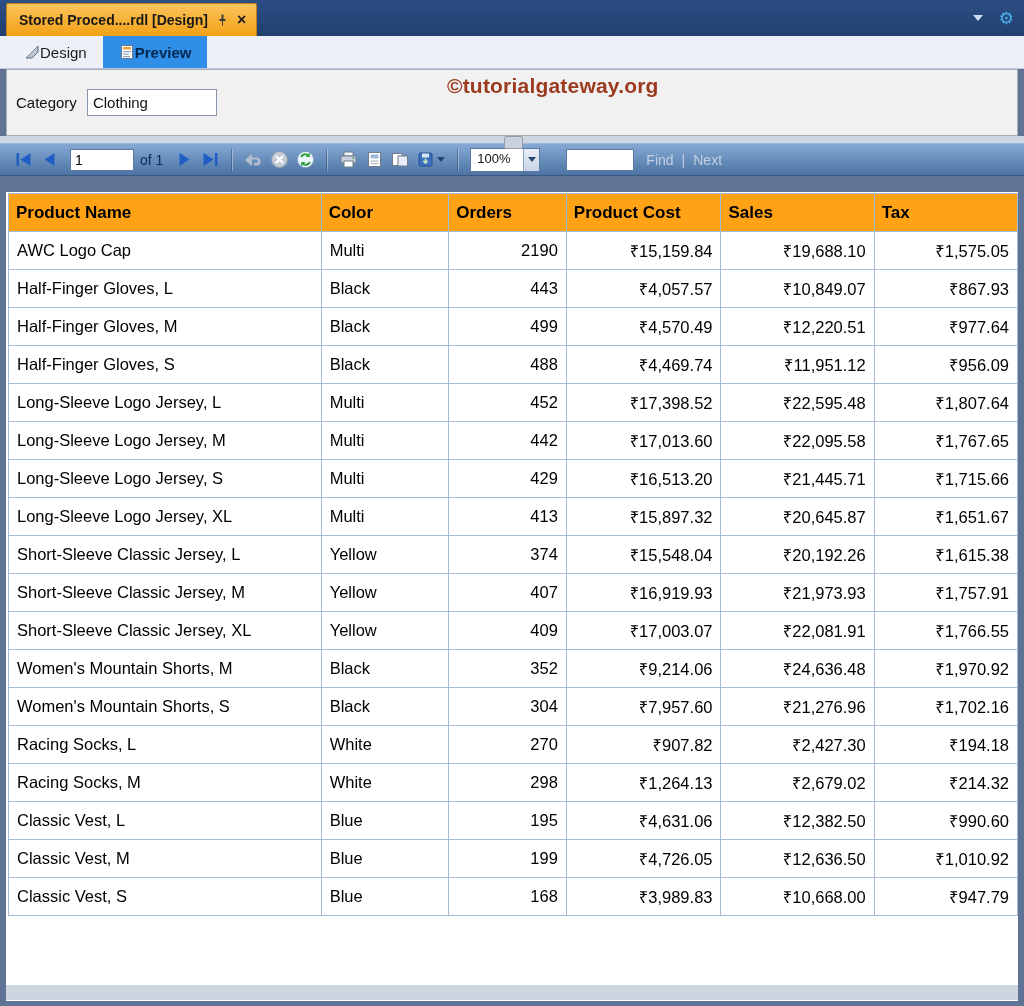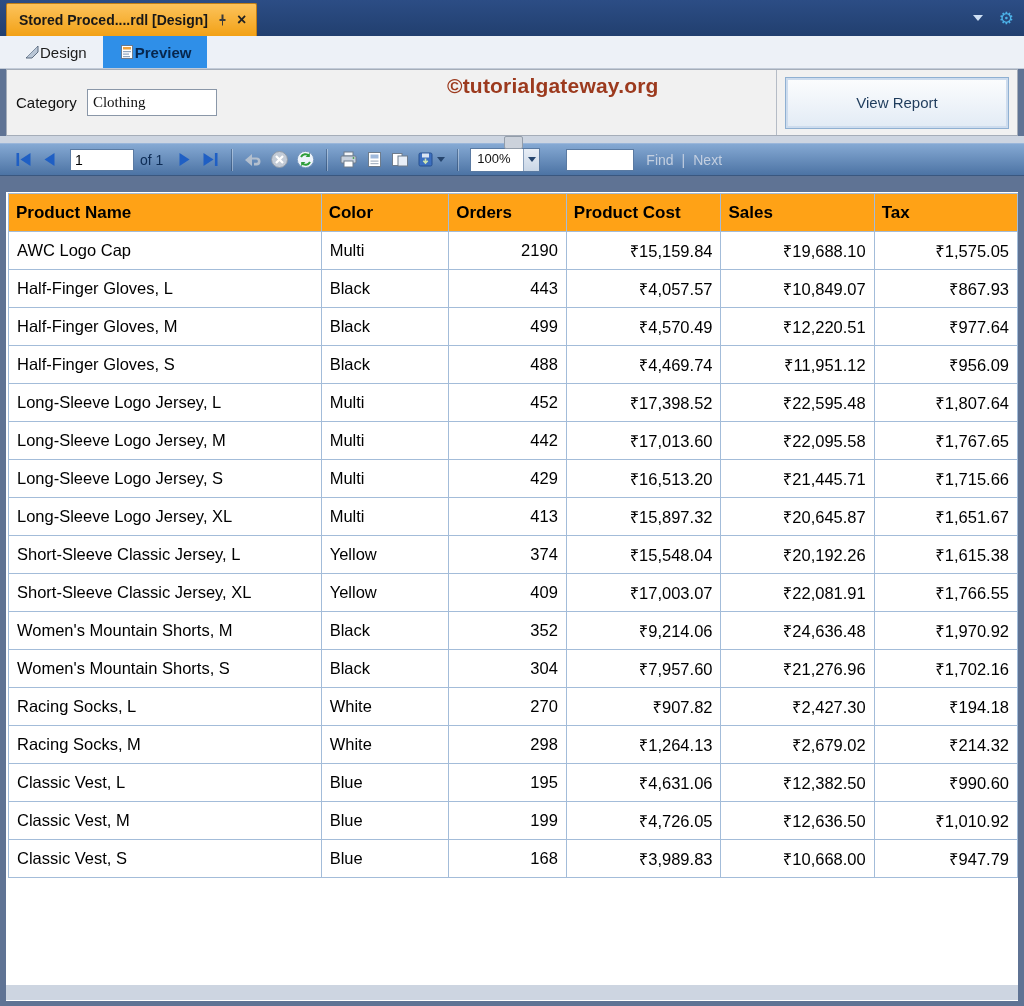--- a/index.html
+++ b/index.html
@@ -16,21 +16,21 @@
 
   
   .tabstrip{position:absolute;left:0;top:36px;width:100%;height:33px;background:#edf1f7;border-bottom:1px solid #c2cbd8;display:flex;align-items:stretch;padding-left:8px;box-sizing:border-box}
   .vtab{display:flex;align-items:center;padding:0 16px;font-size:15px;color:#1c1c1c}
   .vtab.active{background:#2f8fe8;color:#07264d;font-weight:bold}
   .vtab-icon{display:flex;align-items:center}
 
   
   .param-panel{position:absolute;left:6px;top:69px;width:1012px;height:67px;background:#f1f1f1;border:1px solid #a5adb9;box-sizing:border-box;display:flex;align-items:center}
   .param-label{font-size:15px;color:#111;margin-left:9px}
-  .param-input{width:130px;height:27px;margin-left:10px;border:1px solid #8a97a8;font-size:15px;font-family:Liberation Serif, serif;padding:0 5px;box-sizing:border-box;background:#fff;color:#111}
+  .param-input{width:130px;height:27px;margin-left:10px;border:1px solid #8a97a8;font-size:15px;font-family:Liberation Sans, sans-serif;padding:0 5px;box-sizing:border-box;background:#fff;color:#111}
   .vr-area{margin-left:auto;height:100%;width:240px;border-left:1px solid #b5bcc6;display:flex;align-items:center;justify-content:center}
   .view-report{width:224px;height:52px;background:linear-gradient(180deg,#fcfdfe,#e2ebf5);border:1px solid #8fb0d2;box-shadow:0 0 0 2px #cddcee inset;font-size:15px;color:#1f3c5c;font-family:inherit;cursor:default}
 
   .watermark{position:absolute;left:447px;top:74px;font-size:21px;font-weight:bold;color:#9c3a1e;letter-spacing:.2px}
 
   .gap-band{position:absolute;left:0;top:136px;width:100%;height:7px;background:#cdd5e1}
 
   
   .toolbar{position:absolute;left:0;top:143px;width:100%;height:33px;background:linear-gradient(180deg,#85a9d3,#4c73a4);border-top:1px solid #9ab6da;border-bottom:1px solid #3a577f;box-sizing:border-box;display:flex;align-items:center;padding-left:10px}
   .tb-btn{width:26px;height:24px;display:flex;align-items:center;justify-content:center;border-radius:2px}
@@ -99,23 +99,20 @@
             <rect x="4" y="12" width="7" height="1.2" fill="#8fa6c0"></rect>
           </svg>
       </span>
       <span>Preview</span>
     </div>
   </div>
 
   <div class="param-panel">
     <span class="param-label">Category</span>
     <input class="param-input" value="Clothing" style="">
-    <div class="vr-area">
-      <button class="view-report">View Report</button>
-    </div>
   </div>
 
   <div class="watermark">©tutorialgateway.org</div>
 
   <div class="gap-band"></div>
 
   <div class="toolbar">
     <span class="tb-btn">
       <svg width="17" height="15" viewBox="0 0 17 15">
           <rect x="1.5" y="1" width="2.6" height="13" fill="#1f5fc4"></rect>
@@ -287,20 +284,28 @@
           </tr>
           <tr>
             <td class="cell-text">Short-Sleeve Classic Jersey, L</td>
             <td class="cell-text">Yellow</td>
             <td class="cell-num">374</td>
             <td class="cell-num">₹15,548.04</td>
             <td class="cell-num">₹20,192.26</td>
             <td class="cell-num">₹1,615.38</td>
           </tr>
           <tr>
+            <td class="cell-text">Short-Sleeve Classic Jersey, M</td>
+            <td class="cell-text">Yellow</td>
+            <td class="cell-num">407</td>
+            <td class="cell-num">₹16,919.93</td>
+            <td class="cell-num">₹21,973.93</td>
+            <td class="cell-num">₹1,757.91</td>
+          </tr>
+          <tr>
             <td class="cell-text">Short-Sleeve Classic Jersey, XL</td>
             <td class="cell-text">Yellow</td>
             <td class="cell-num">409</td>
             <td class="cell-num">₹17,003.07</td>
             <td class="cell-num">₹22,081.91</td>
             <td class="cell-num">₹1,766.55</td>
           </tr>
           <tr>
             <td class="cell-text">Women's Mountain Shorts, M</td>
             <td class="cell-text">Black</td>

